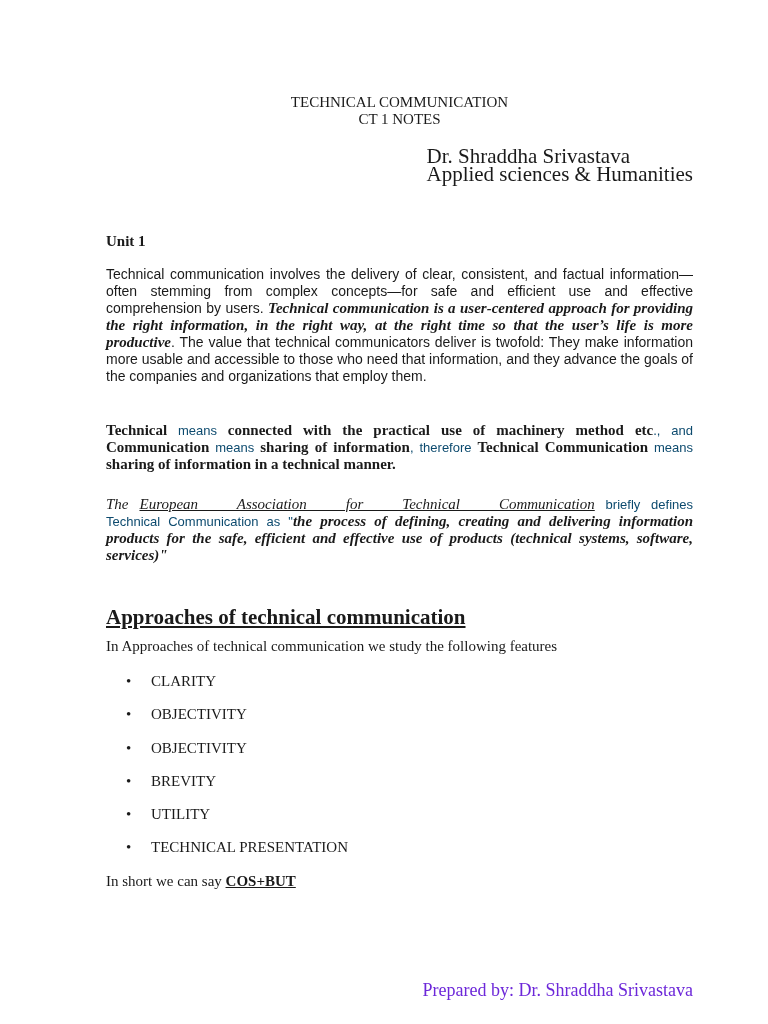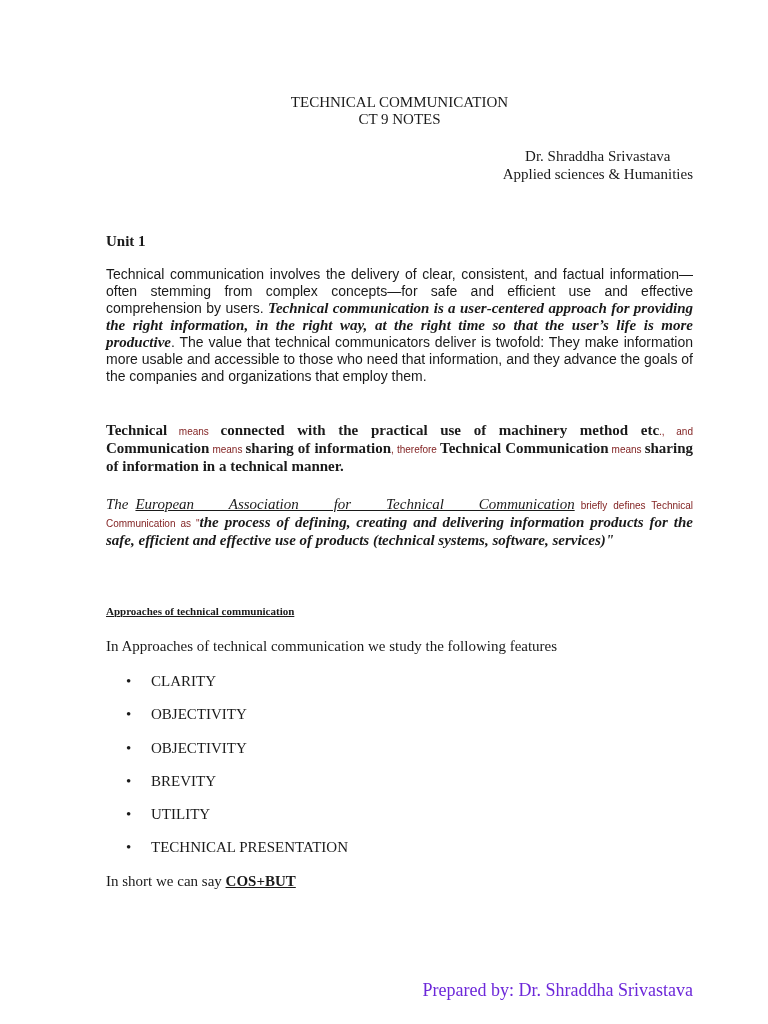--- a/index.html
+++ b/index.html
@@ -29,23 +29,23 @@
       left: 0;
       width: 587px;
       text-align: center;
       line-height: 17px;
       font-size: 15px;
     }
     .author-block {
       position: absolute;
       top: 147px;
       right: 0;
-      text-align: center;
+      text-align: left;
       line-height: 18px;
-      font-size: 15px;
+      font-size: 21px;
     }
     .unit-heading {
       position: absolute;
       top: 233px;
       left: 0;
       font-weight: bold;
       font-size: 15px;
     }
     .para {
       position: absolute;
@@ -54,44 +54,44 @@
       text-align: justify;
       text-align-last: left;
       line-height: 17px;
       font-size: 15px;
       margin: 0;
     }
     .p1 { top: 266px; }
     .p2 { top: 422px; }
     .p3 { top: 496px; }
     .p2 .gray, .p3 .gray {
-      color: #7f1d1d;
+      color: #0c4a6e;
       font-family: "Liberation Sans", sans-serif;
       font-stretch: condensed;
-      font-size: 10px;
+      font-size: 13px;
     }
     .p1 .sans {
       font-family: "Liberation Sans", sans-serif;
       font-size: 14px;
     }
     .bi { font-weight: bold; font-style: italic; }
     .b { font-weight: bold; }
     .i { font-style: italic; }
     .link-u {
       font-style: italic;
       text-decoration: underline;
       word-spacing: 28px;
     }
     .section-heading {
       position: absolute;
       top: 605px;
       left: 0;
       font-weight: bold;
       text-decoration: underline;
-      font-size: 11px;
+      font-size: 21px;
     }
     .intro-line {
       position: absolute;
       top: 638px;
       left: 0;
       font-size: 15px;
     }
     .features {
       position: absolute;
       top: 671px;
@@ -133,21 +133,21 @@
       font-size: 18px;
     }
   </style>
 </head>
 <body>
 
 <div class="page">
 
   <div class="title-block">
     <div>TECHNICAL COMMUNICATION</div>
-    <div>CT 9 NOTES</div>
+    <div>CT 1 NOTES</div>
   </div>
 
   <div class="author-block">
     <div>Dr. Shraddha Srivastava</div>
     <div>Applied sciences &amp; Humanities</div>
   </div>
 
   <div class="unit-heading">Unit 1</div>
 
   <p class="para p1"><span class="sans">Technical communication involves the delivery of clear, consistent, and factual information—often stemming from complex concepts—for safe and efficient use and effective comprehension by users. </span><span class="bi">Technical communication is a user-centered approach for providing the right information, in the right way, at the right time so that the user’s life is more productive</span><span class="sans">. The value that technical communicators deliver is twofold: They make information more usable and accessible to those who need that information, and they advance the goals of the companies and organizations that employ them.</span></p>

